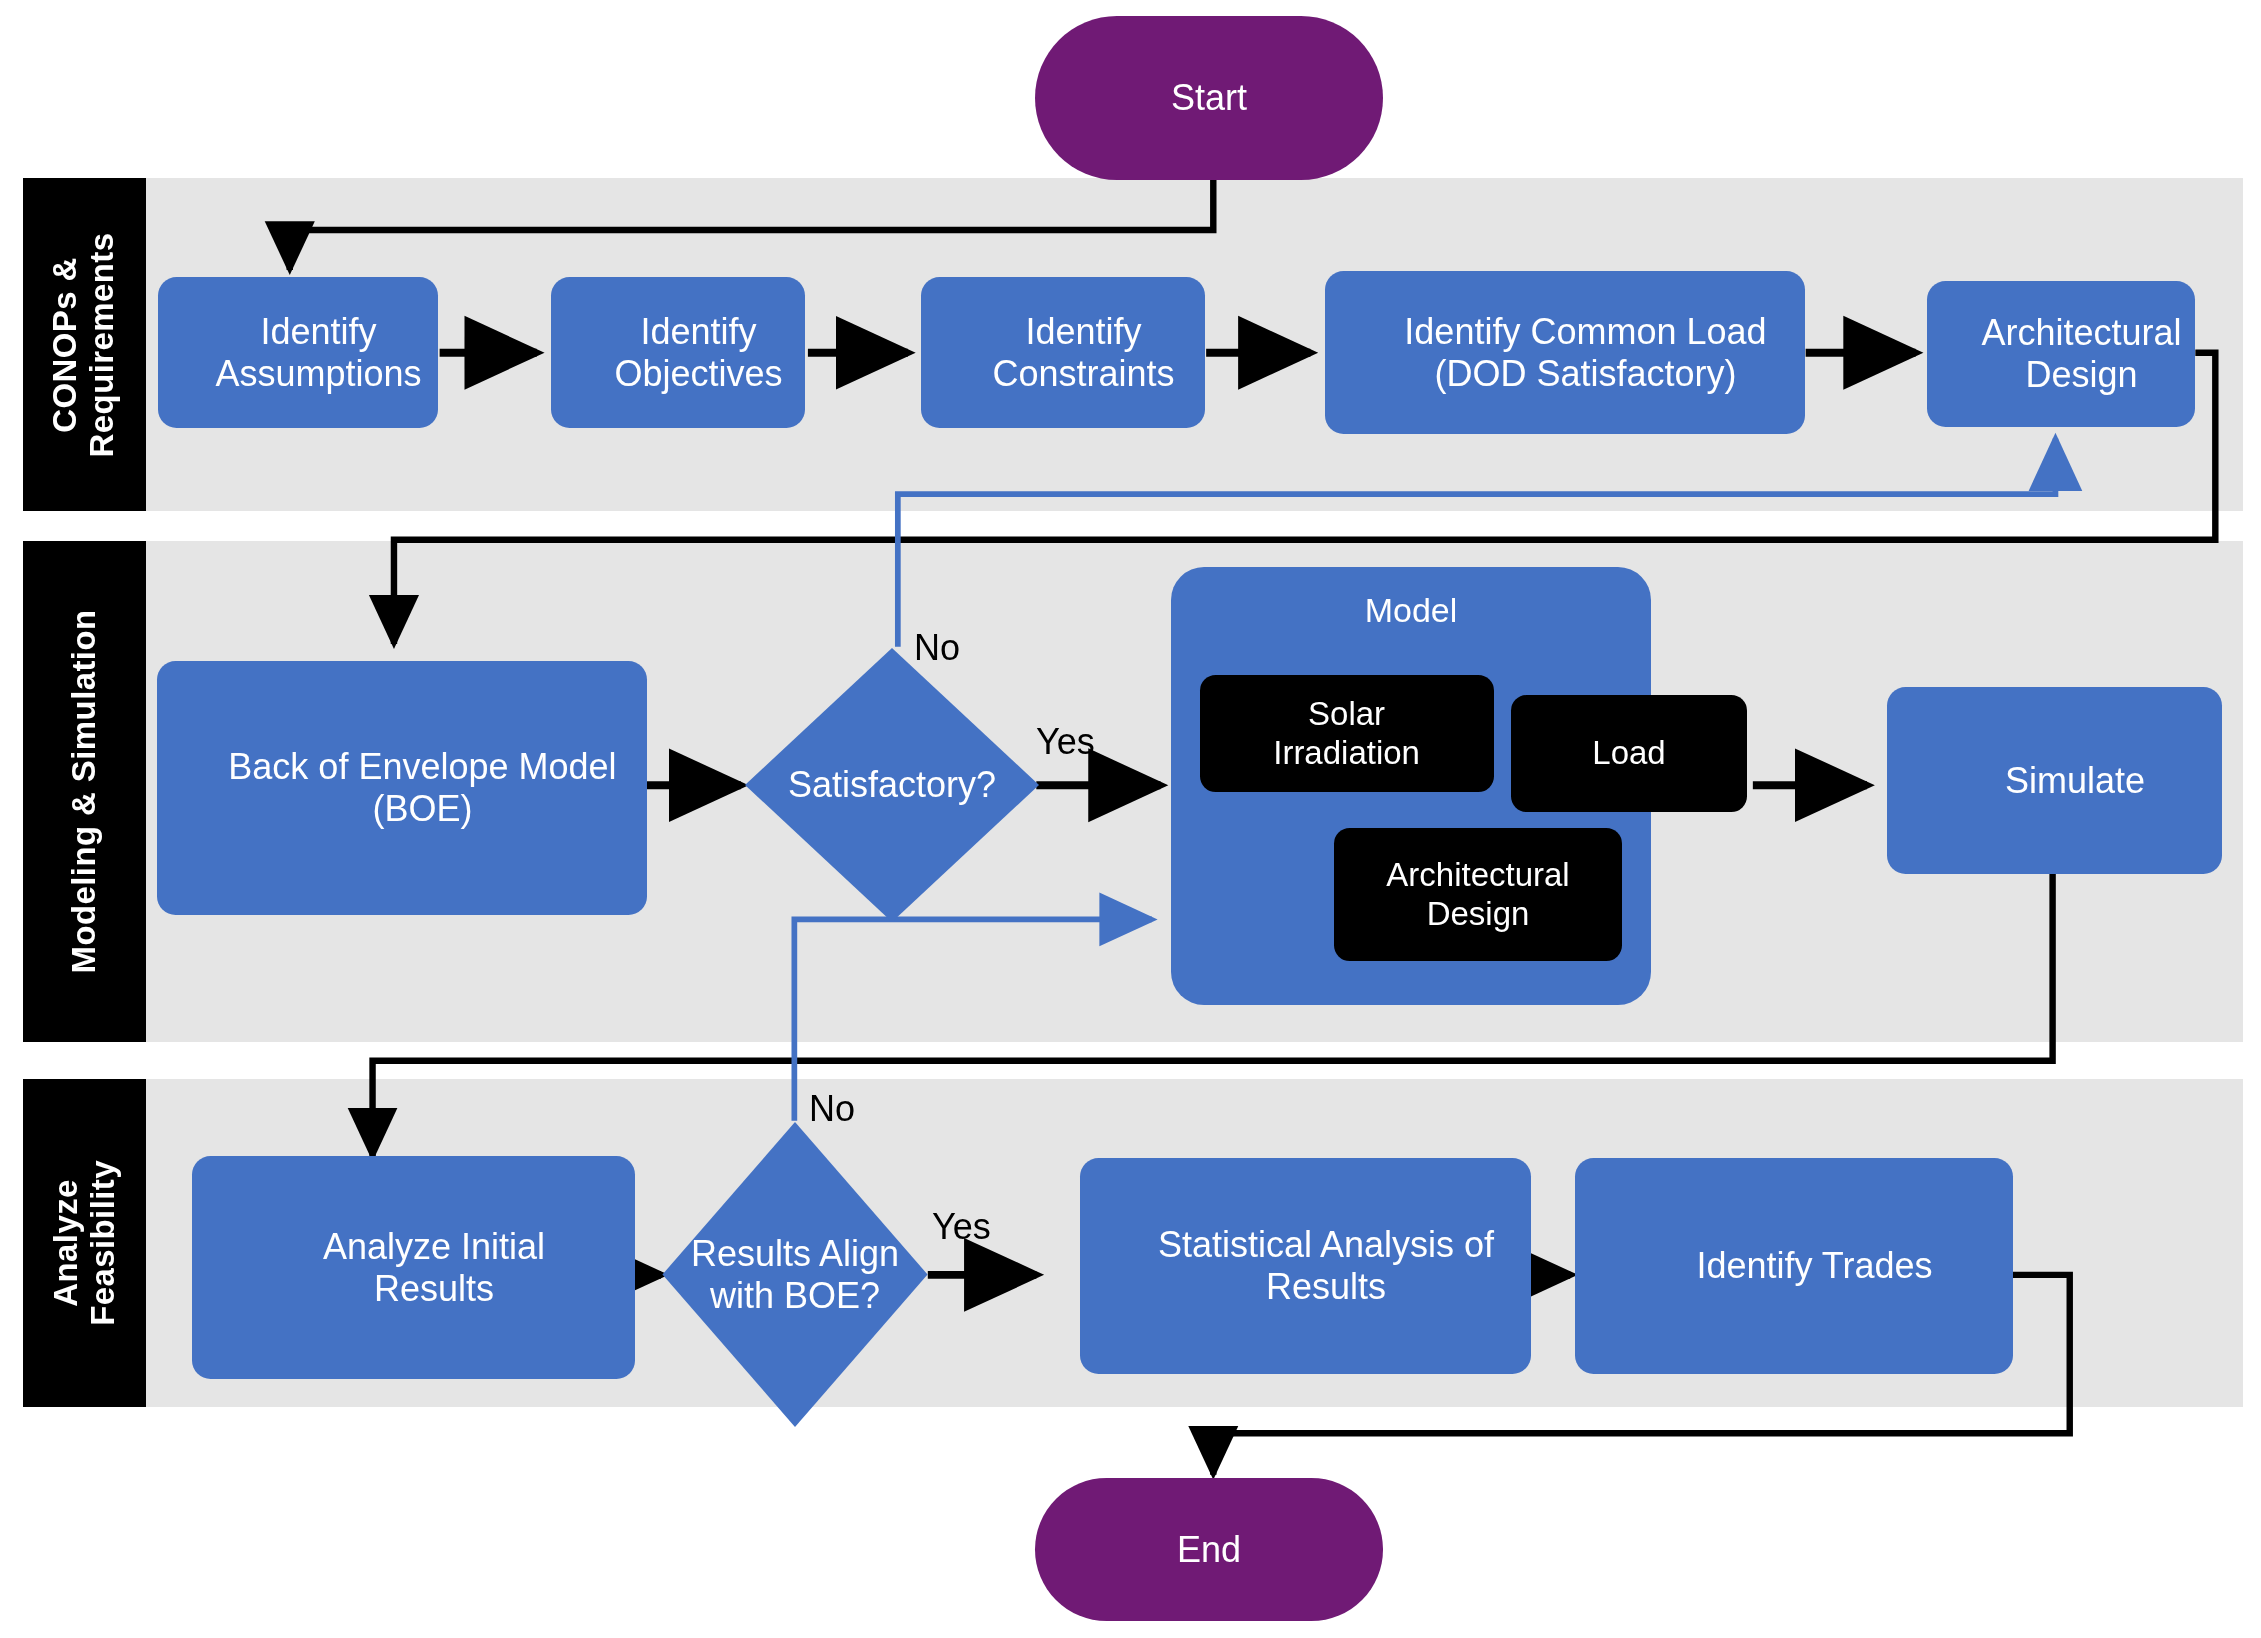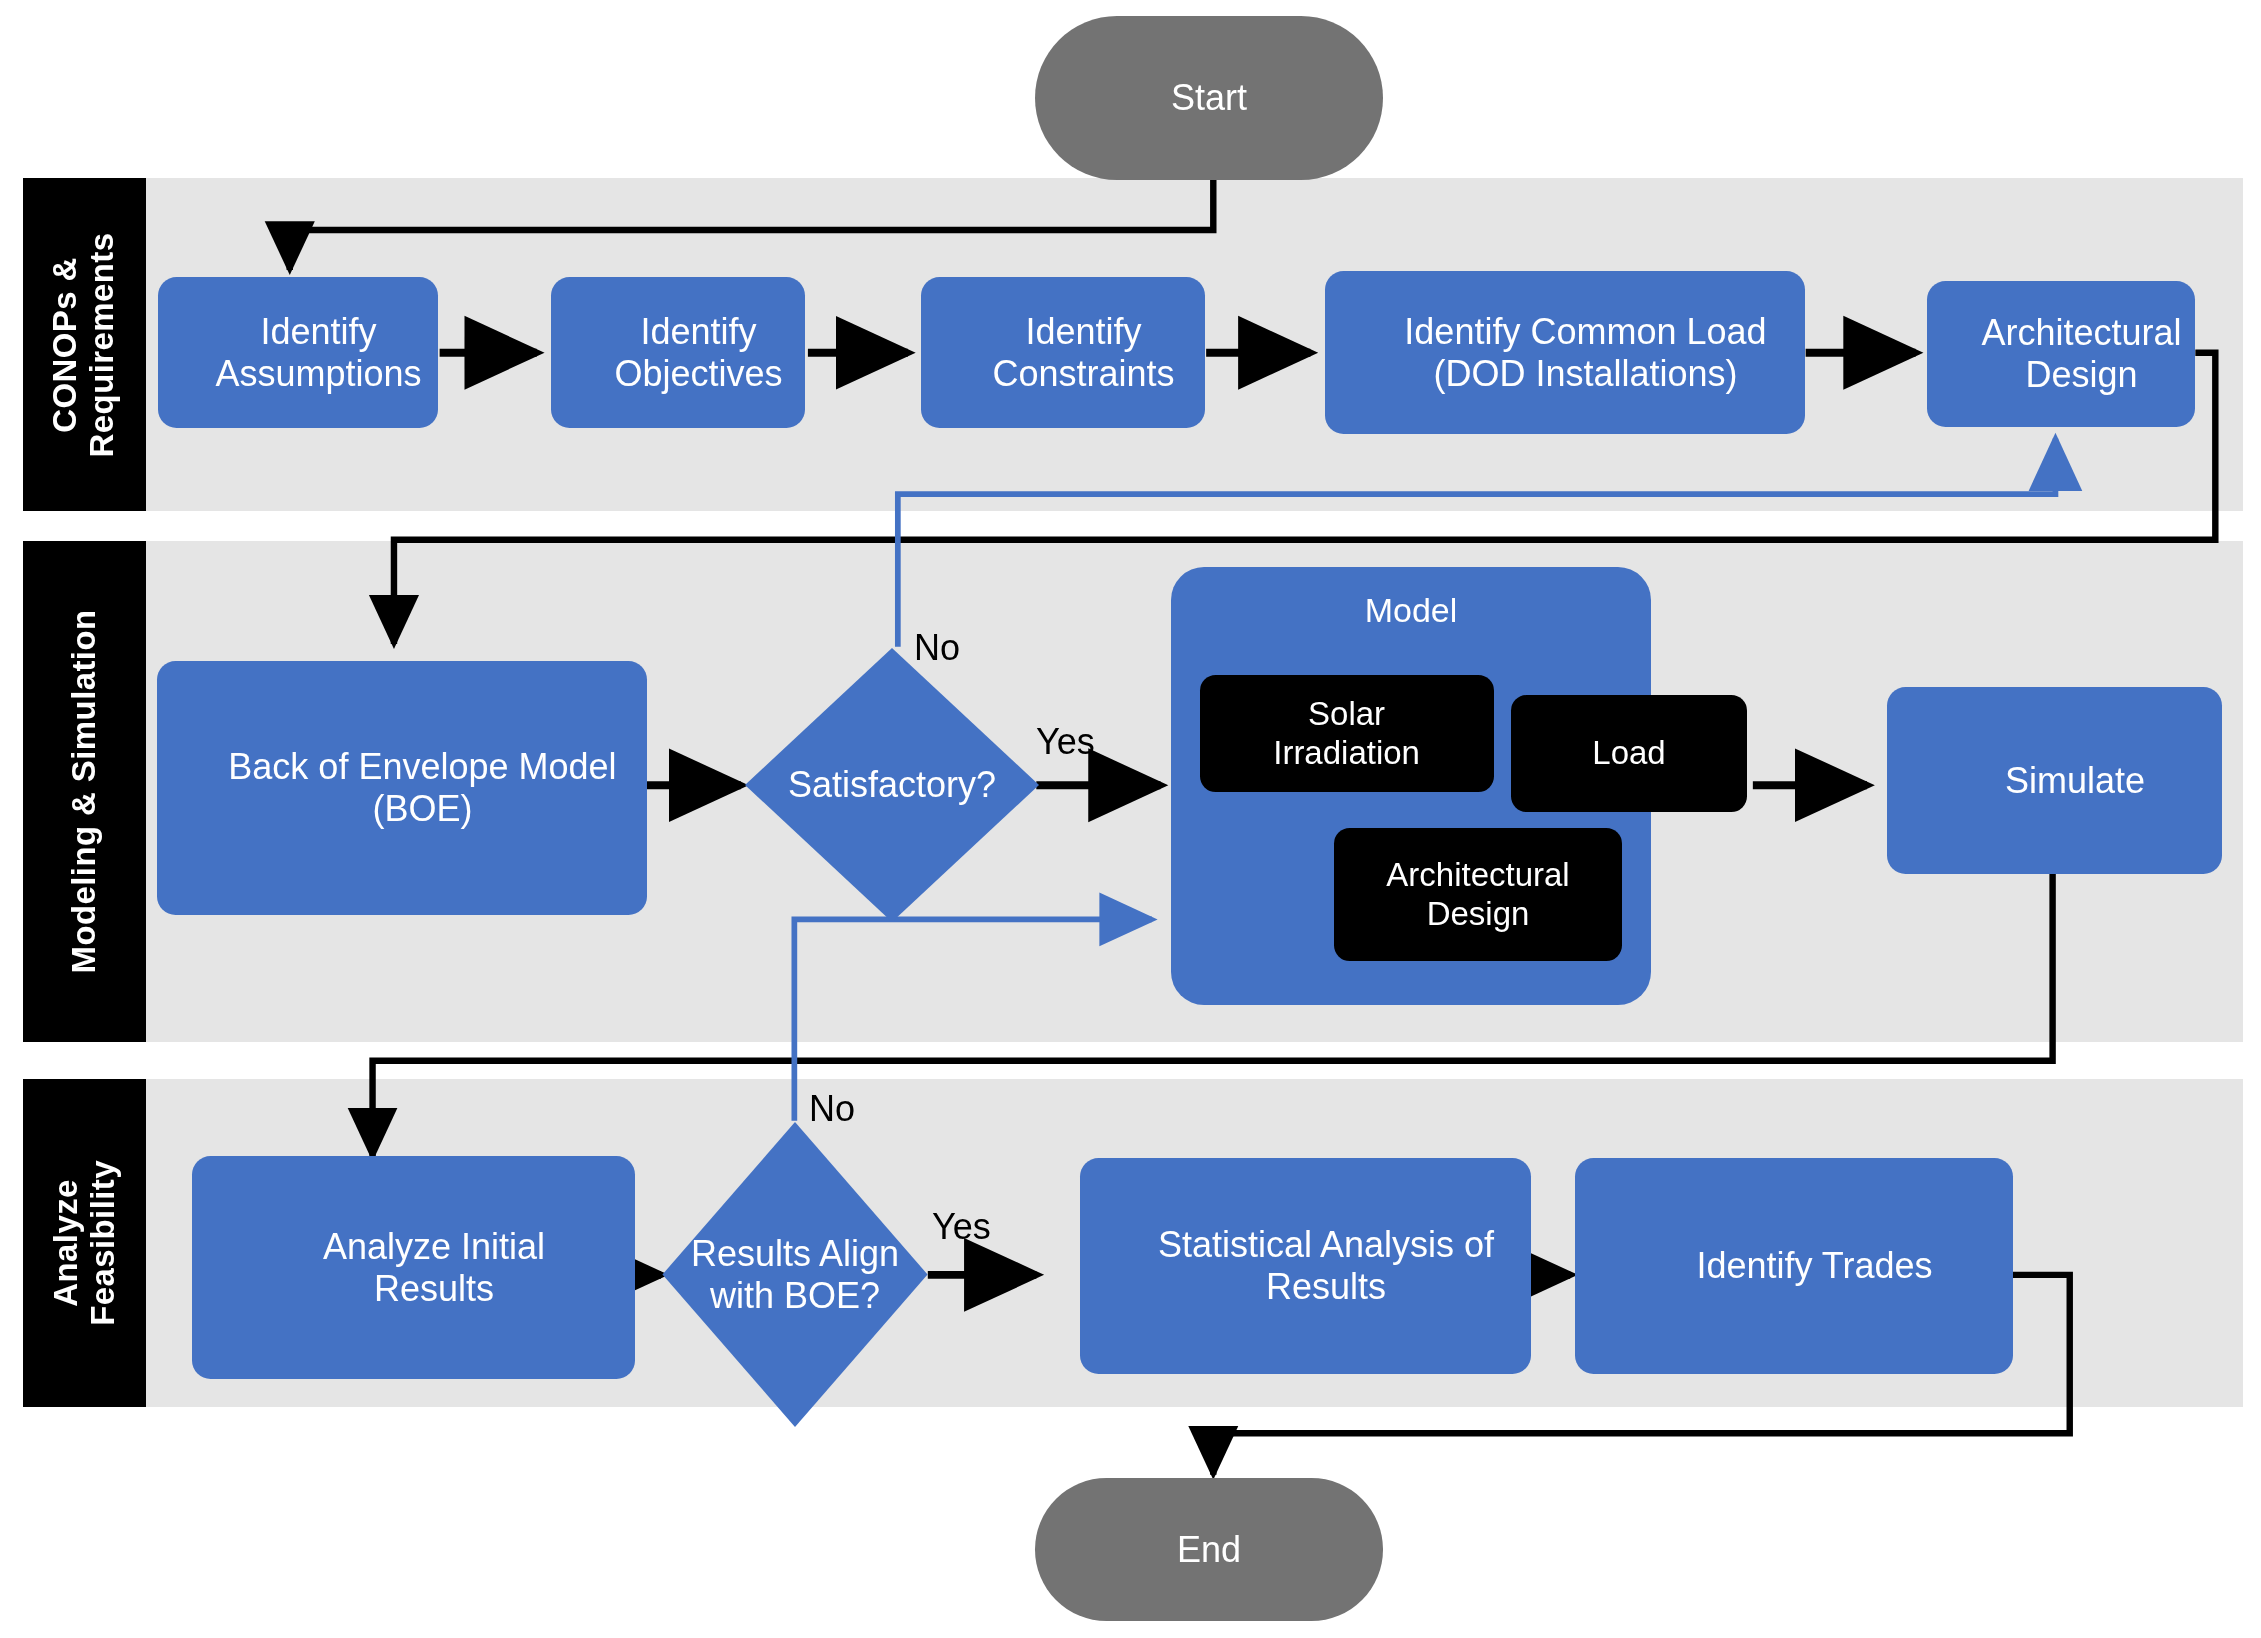--- a/index.html
+++ b/index.html
@@ -49,21 +49,21 @@
     display: flex;
     align-items: center;
     justify-content: center;
     text-align: center;
     color: #ffffff;
     line-height: 1.16;
     padding: 2.9px 7.1px;
   }
   .node-blue { background: #4472C4; border-radius: 18.6px; padding-left: 48px; }
   .node-black { background: #000000; border-radius: 18.6px; }
-  .terminator { background: #737373; border-radius: 82px; }
+  .terminator { background: #701a75; border-radius: 82px; }
   .group-box {
     position: absolute;
     background: #4472C4;
     border-radius: 33px;
     box-sizing: border-box;
   }
   .group-title {
     position: absolute;
     color: #ffffff;
     text-align: center;
@@ -188,21 +188,21 @@
   <div class="node node-blue f50" style="left:921px; top:277px; width:284px; height:151px;">
     <div>
       <span>Identify</span><br>
       <span>Constraints</span>
     </div>
   </div>
 
   <div class="node node-blue f50" style="left:1325px; top:271px; width:480px; height:163px;">
     <div>
       <span>Identify Common Load</span><br>
-      <span>(DOD Installations)</span>
+      <span>(DOD Satisfactory)</span>
     </div>
   </div>
 
   <div class="node node-blue f50" style="left:1927px; top:281px; width:268px; height:146px;">
     <div>
       <span>Architectural</span><br>
       <span>Design</span>
     </div>
   </div>
 

